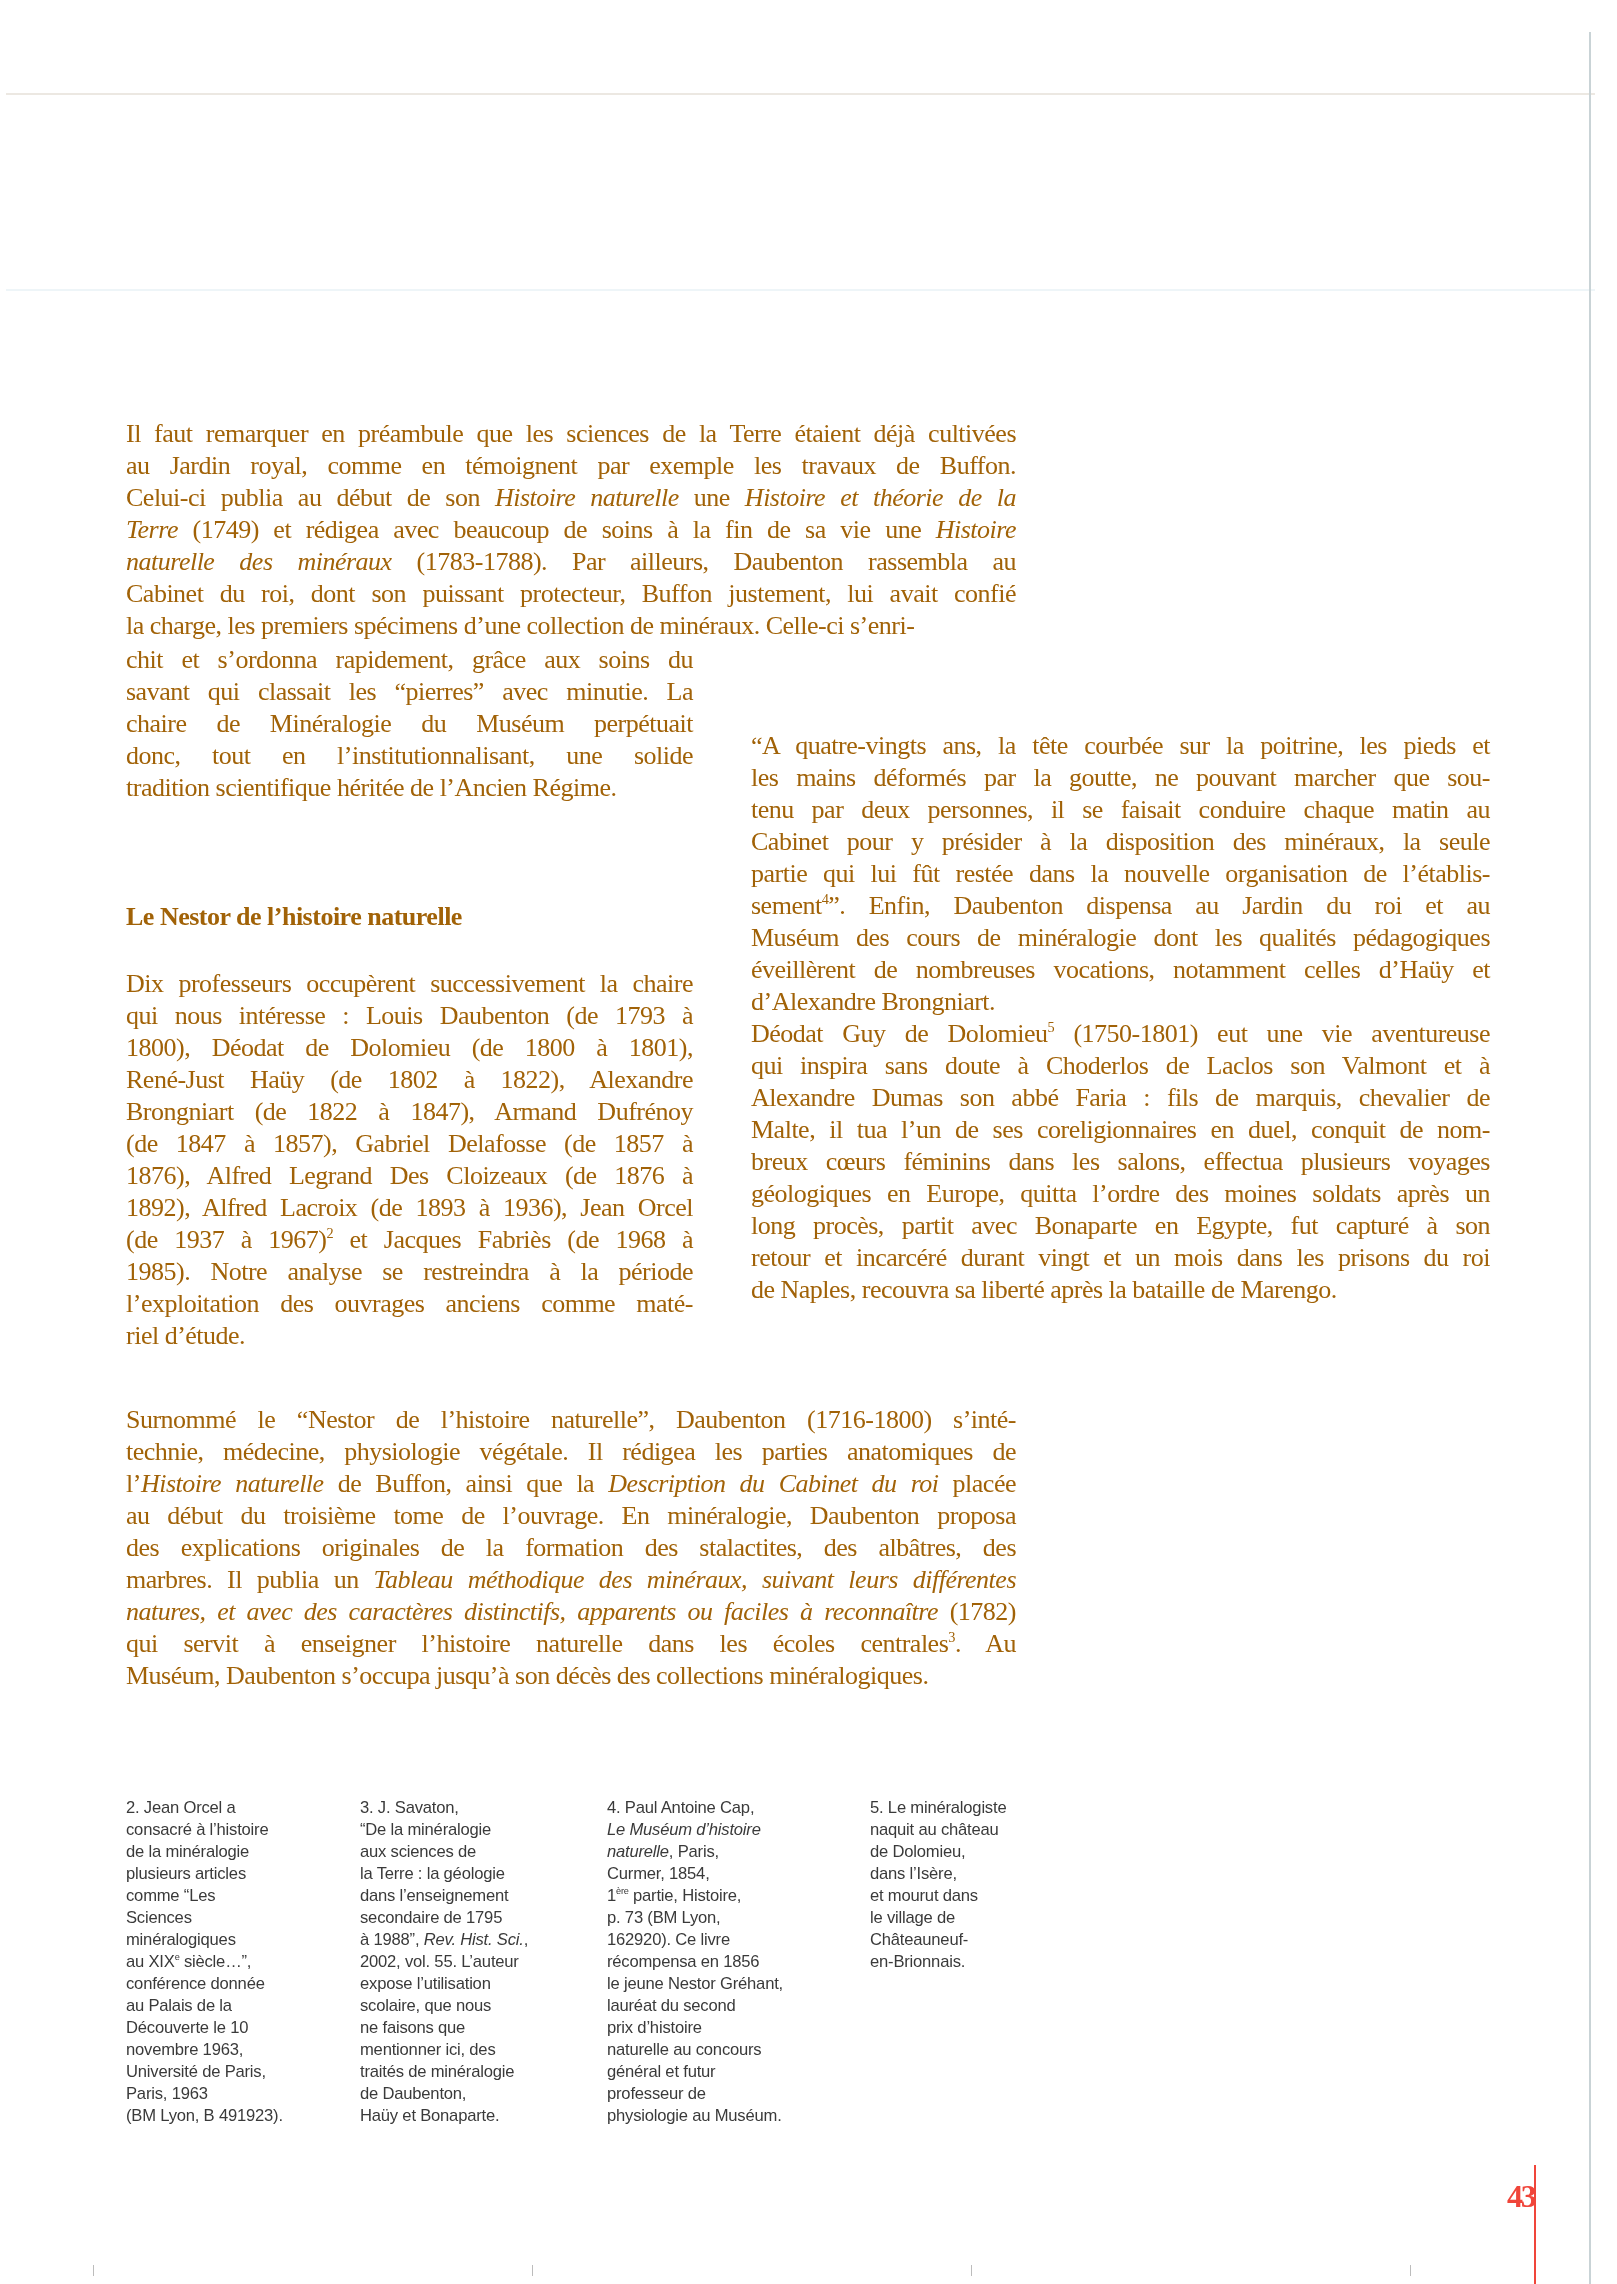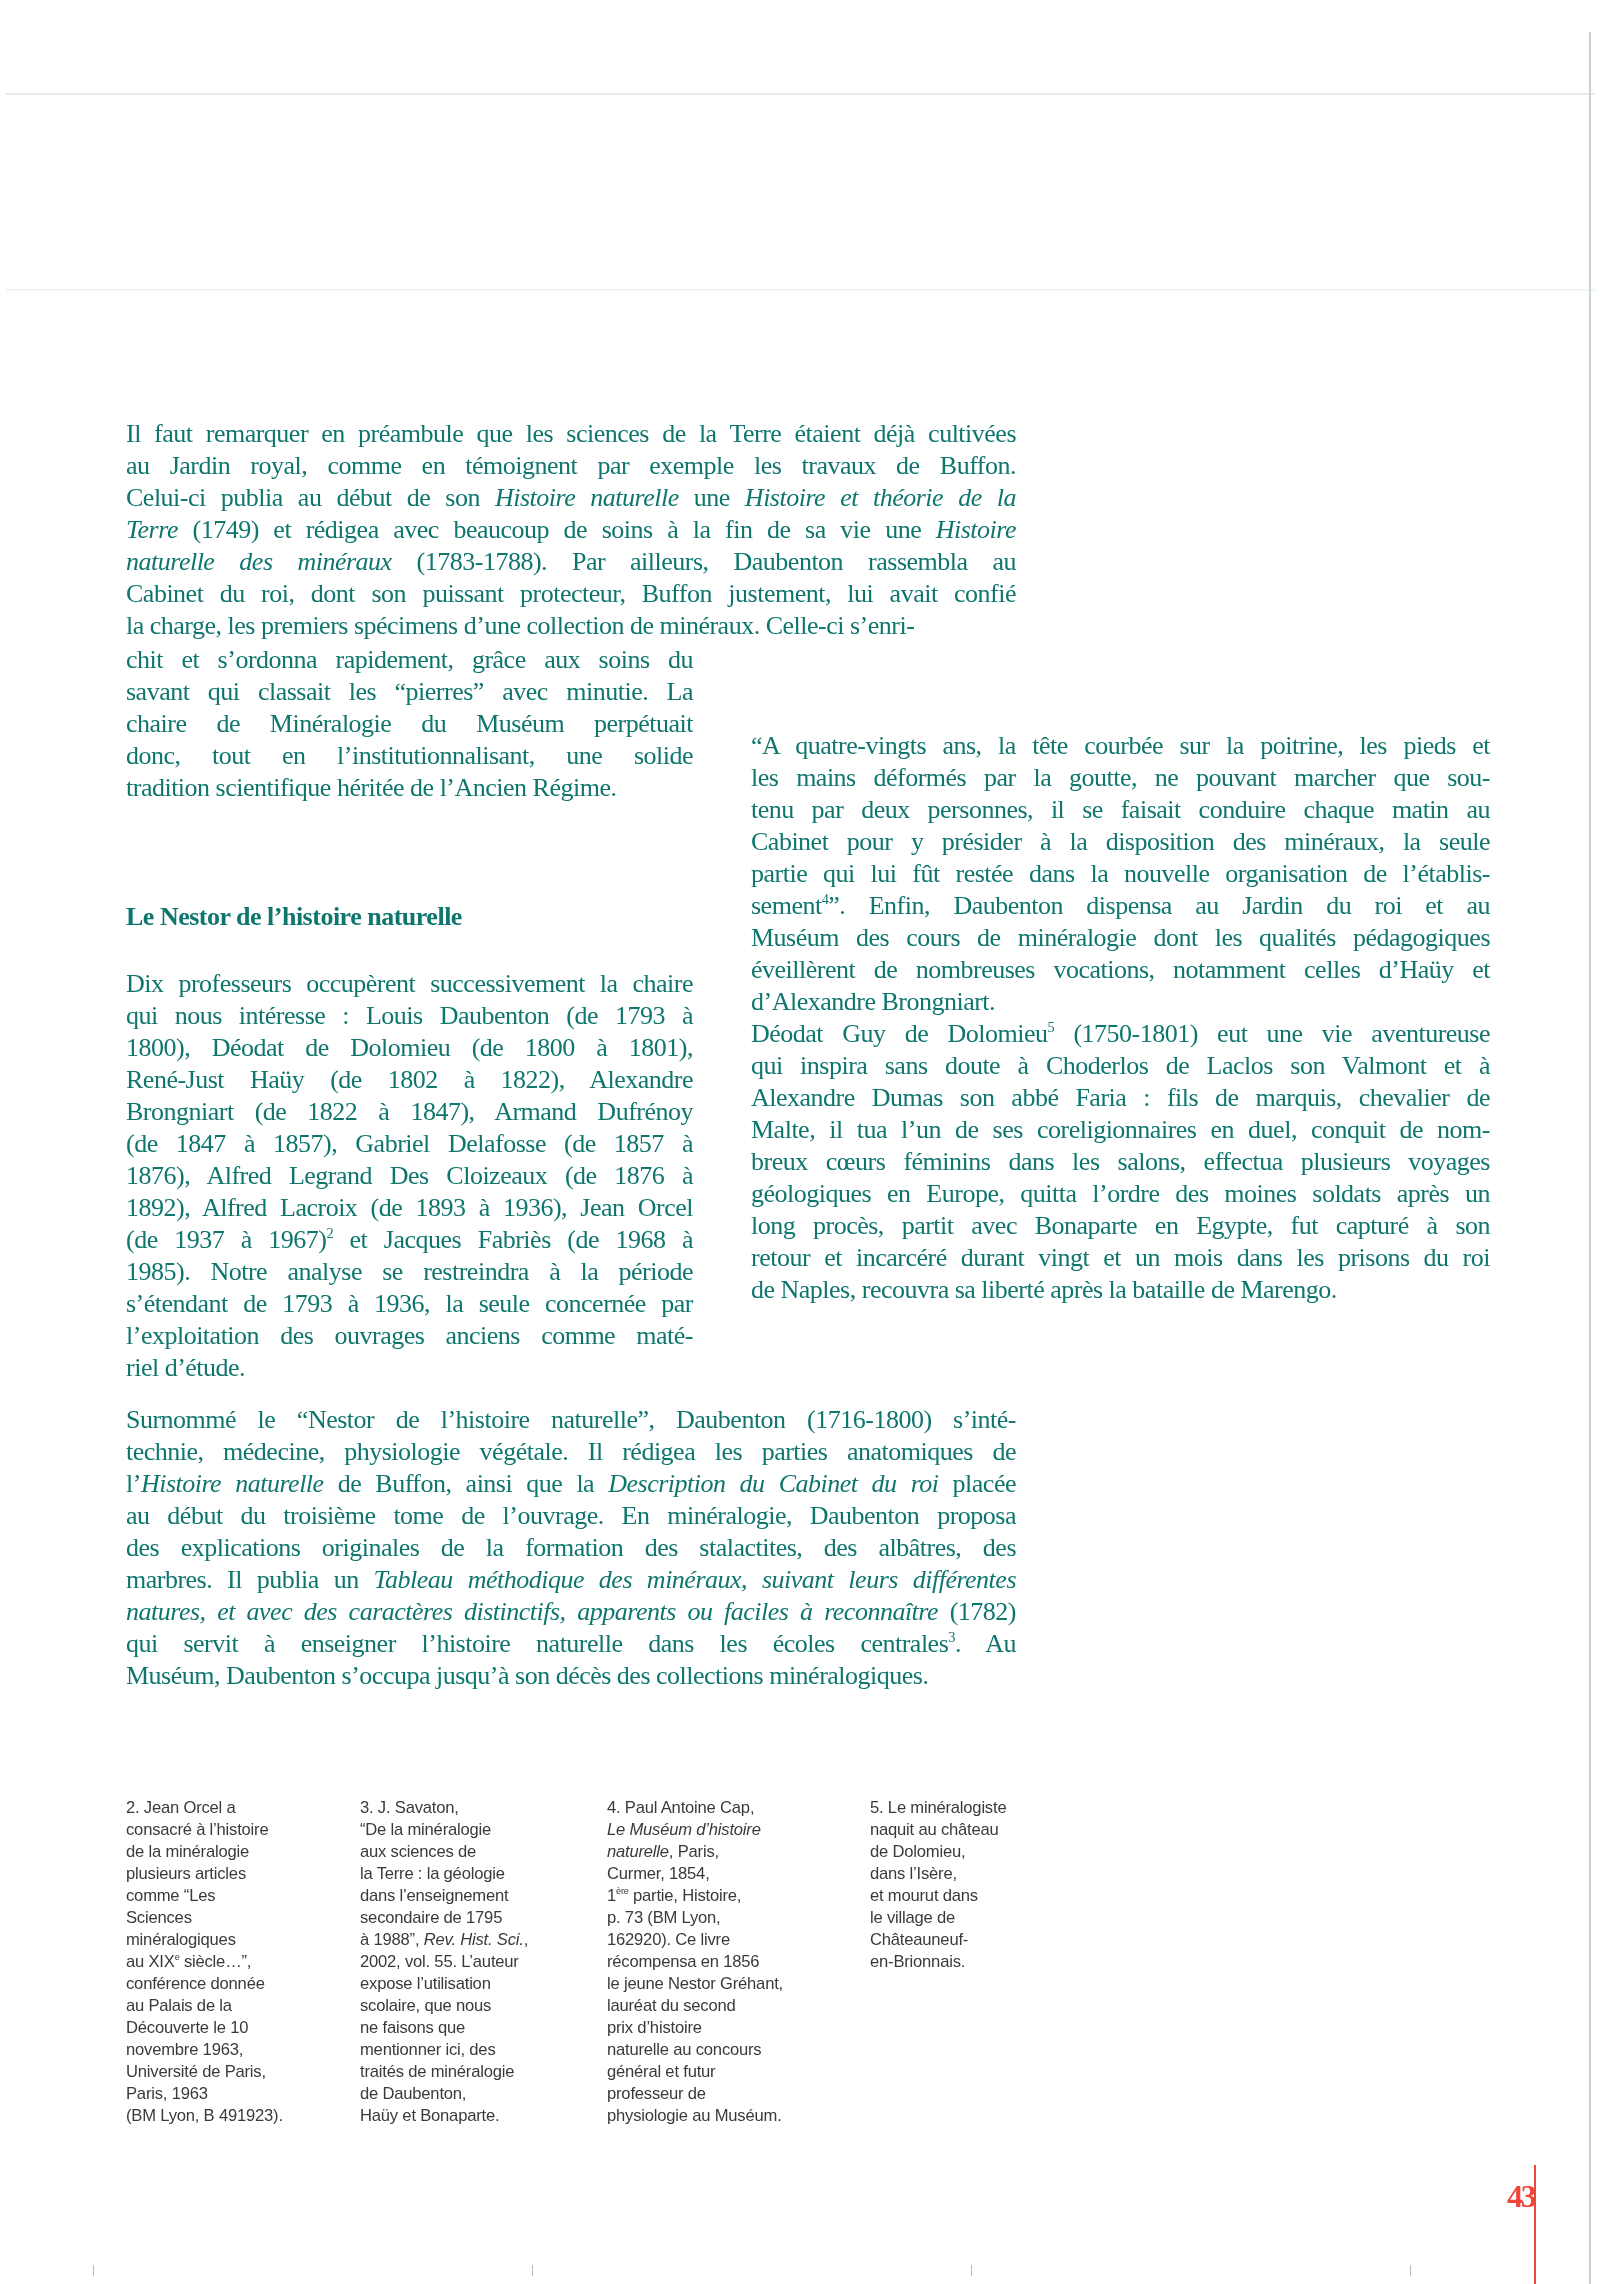--- a/index.html
+++ b/index.html
@@ -3,21 +3,21 @@
 <meta charset="utf-8">
 <style>
   html, body { margin: 0; padding: 0; background: #ffffff; }
   body { width: 1617px; height: 2284px; position: relative; overflow: hidden; }
   .page { position: absolute; left: 0; top: 0; width: 1617px; height: 2284px; background: #fff; }
 
   .trim-top { position: absolute; left: 6px; top: 93px; width: 1589px; height: 1.5px; background: #ece8e2; }
   .trim-top2 { position: absolute; left: 6px; top: 289px; width: 1589px; height: 2.3px; background: #eef5f8; }
   .trim-right { position: absolute; left: 1589px; top: 32px; width: 1.5px; height: 2252px; background: #c9d3d6; }
 
-  .serif { font-family: "Liberation Serif", "DejaVu Serif", serif; color: #0f766e; }
+  .serif { font-family: "Liberation Serif", "DejaVu Serif", serif; color: #a16207; }
   .sans { font-family: Liberation Sans, sans-serif; color: #3a3a3a; }
 
   .body-text { font-size: 26px; line-height: 32px; text-align: justify; letter-spacing: -0.5px; word-spacing: 0px; }
   .body-text .line { display: block; text-align: justify; text-align-last: justify; white-space: nowrap; height: 32px; overflow: visible; }
   .body-text .line.last { text-align-last: left; }
   .body-text i { font-style: italic; }
   sup { font-size: 0.55em; vertical-align: super; line-height: 0; }
 
   .intro { position: absolute; left: 126px; top: 418px; width: 890px; }
   .left-col { position: absolute; left: 126px; top: 644px; width: 567px; }
@@ -70,21 +70,20 @@
       <span class="line"><span>Dix professeurs occupèrent successivement la chaire</span></span>
       <span class="line"><span>qui nous intéresse : Louis Daubenton (de 1793 à</span></span>
       <span class="line"><span>1800), Déodat de Dolomieu (de 1800 à 1801),</span></span>
       <span class="line"><span>René-Just Haüy (de 1802 à 1822), Alexandre</span></span>
       <span class="line"><span>Brongniart (de 1822 à 1847), Armand Dufrénoy</span></span>
       <span class="line"><span>(de 1847 à 1857), Gabriel Delafosse (de 1857 à</span></span>
       <span class="line"><span>1876), Alfred Legrand Des Cloizeaux (de 1876 à</span></span>
       <span class="line"><span>1892), Alfred Lacroix (de 1893 à 1936), Jean Orcel</span></span>
       <span class="line"><span>(de 1937 à 1967)</span><sup>2</sup><span> et Jacques Fabriès (de 1968 à</span></span>
       <span class="line"><span>1985). Notre analyse se restreindra à la période</span></span>
-      <span class="line"><span>s’étendant de 1793 à 1936, la seule concernée par</span></span>
       <span class="line"><span>l’exploitation des ouvrages anciens comme maté-</span></span>
       <span class="line last"><span>riel d’étude.</span></span>
     </div>
 
   <div class="right-col serif body-text">
       <span class="line"><span>“A quatre-vingts ans, la tête courbée sur la poitrine, les pieds et</span></span>
       <span class="line"><span>les mains déformés par la goutte, ne pouvant marcher que sou-</span></span>
       <span class="line"><span>tenu par deux personnes, il se faisait conduire chaque matin au</span></span>
       <span class="line"><span>Cabinet pour y présider à la disposition des minéraux, la seule</span></span>
       <span class="line"><span>partie qui lui fût restée dans la nouvelle organisation de l’établis-</span></span>

